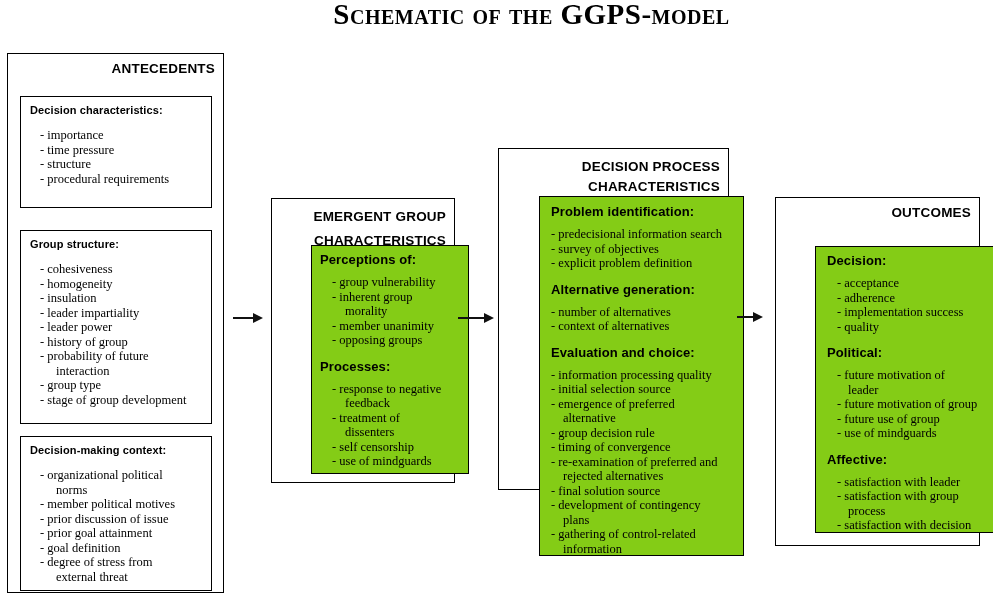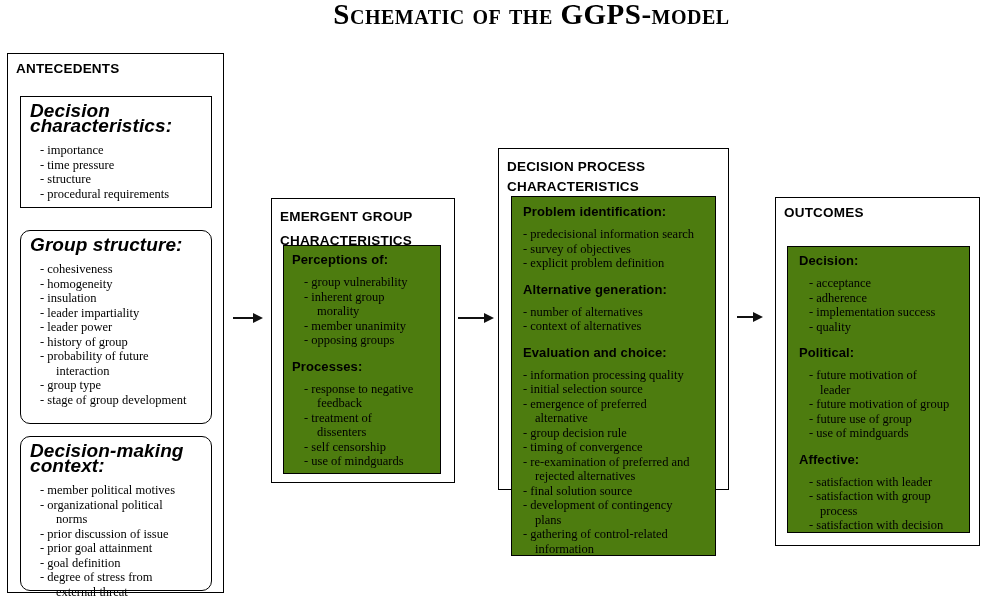--- a/index.html
+++ b/index.html
@@ -27,21 +27,21 @@
     letter-spacing: 0.5px;
   }
   .box {
     position: absolute;
     border: 1px solid #000;
     background: #fff;
   }
   .box-title {
     font-weight: bold;
     font-size: 13.5px;
-    text-align: left;
+    text-align: right;
     letter-spacing: 0.2px;
     padding: 7px 8px 0 8px;
   }
   .box-antecedents { left: 7px;  top: 53px;  width: 217px; height: 540px; }
   .box-emergent    { left: 271px; top: 198px; width: 184px; height: 285px; }
   .box-decision    { left: 498px; top: 148px; width: 231px; height: 342px; }
   .box-outcomes    { left: 775px; top: 197px; width: 205px; height: 349px; }
   .box-emergent .box-title { line-height: 24px; padding-top: 6px; }
   .box-decision .box-title { line-height: 20px; padding-top: 8px; }
 
@@ -53,35 +53,36 @@
     padding: 6px 4px 0 9px;
     background: #fff;
   }
   .sub-a1 { top: 42px;  height: 112px; }
   .sub-a2 { top: 165px; height: 194px; }
   .sub-a3 { top: 371px; height: 155px; }
 
   .inner {
     position: absolute;
     border: 1px solid #000;
-    background: #4d7c0f;
+    background: #84cc16;
+    margin-left: 28px;
   }
   .inner-emergent { left: 11px; top: 46px; width: 158px; height: 229px; padding: 6px 0 17px 8px; }
   .inner-decision { left: 12px; top: 47px; width: 205px; height: 360px; padding: 7px 0 0 11px; }
   .inner-outcomes { left: 11px; top: 48px; width: 183px; height: 287px; padding: 6px 2px 0 11px; }
 
-  .section + .section { margin-top: 11px; border-radius: 10px; }
+  .section + .section { margin-top: 11px; }
   .sec-heading {
     font-weight: bold;
     font-size: 13px;
     line-height: 15px;
     margin-bottom: 8px;
     letter-spacing: 0.1px;
   }
-  .sub .sec-heading { margin-bottom: 10px; font-size: 19px; font-style: italic; }
+  .sub .sec-heading { margin-bottom: 10px; font-size: 11px; }
 
   .item {
     font-family: "Liberation Serif", serif;
     font-size: 12.5px;
     line-height: 14.5px;
     white-space: pre-wrap;
   }
   
   .sub .item            { padding-left: 26px; text-indent: -16px; }
   .inner-emergent .item { padding-left: 25px; text-indent: -13px; }
@@ -143,23 +144,23 @@
 interaction</div>
           <div class="item">- group type</div>
           <div class="item">- stage of group development</div>
         </div>
     </div>
 
     <div class="sub sub-a3 section">
       <div class="sec-heading">Decision-making context:</div>
       <div class="items">
 
-      <div class="item">- member political motives</div>
-          <div class="item">- organizational political
+      <div class="item">- organizational political
 norms</div>
+          <div class="item">- member political motives</div>
           <div class="item">- prior discussion of issue</div>
           <div class="item">- prior goal attainment</div>
           <div class="item">- goal definition</div>
           <div class="item">- degree of stress from
 external threat</div>
         </div>
     </div>
   </div>
 
   <div class="arrow arrow-1"></div>

